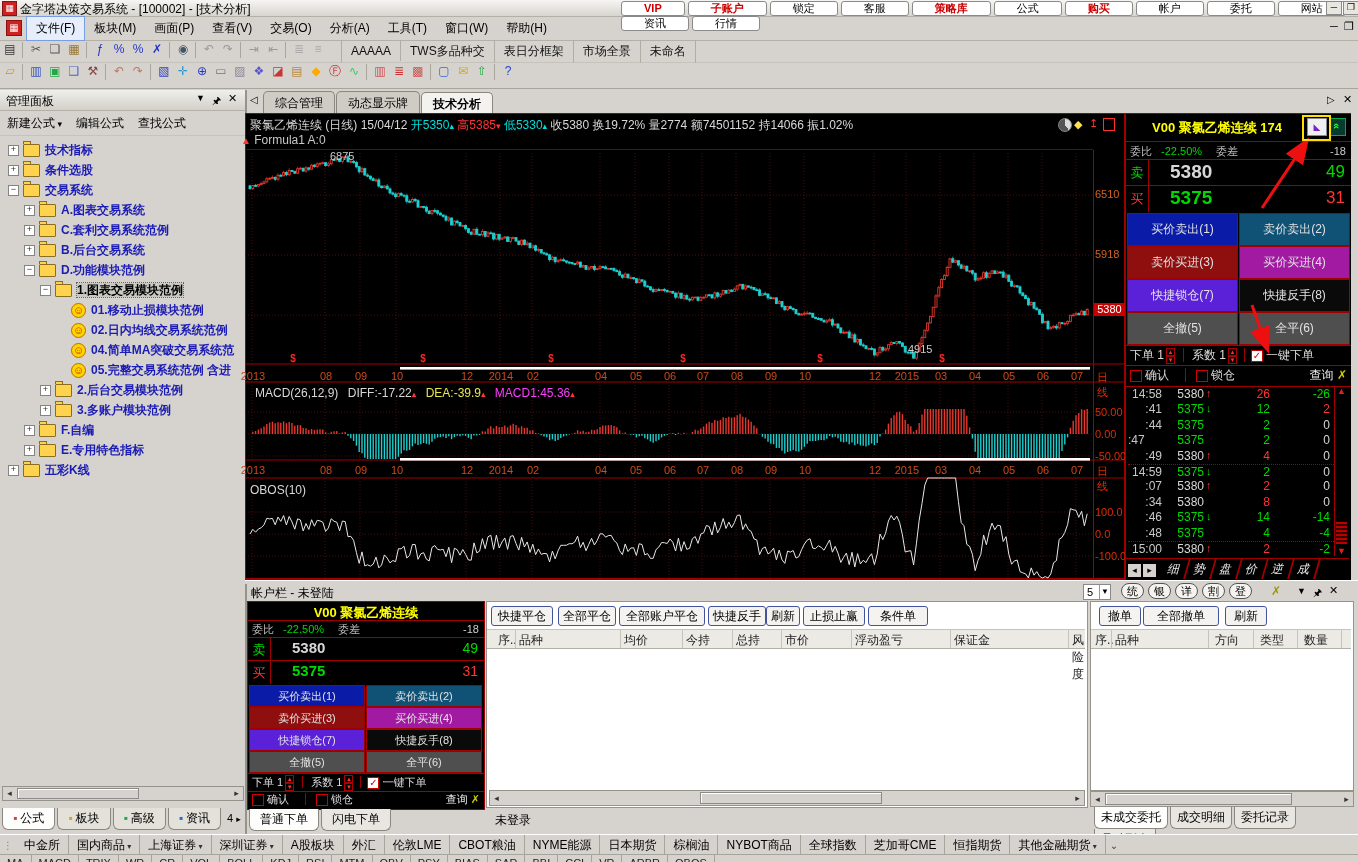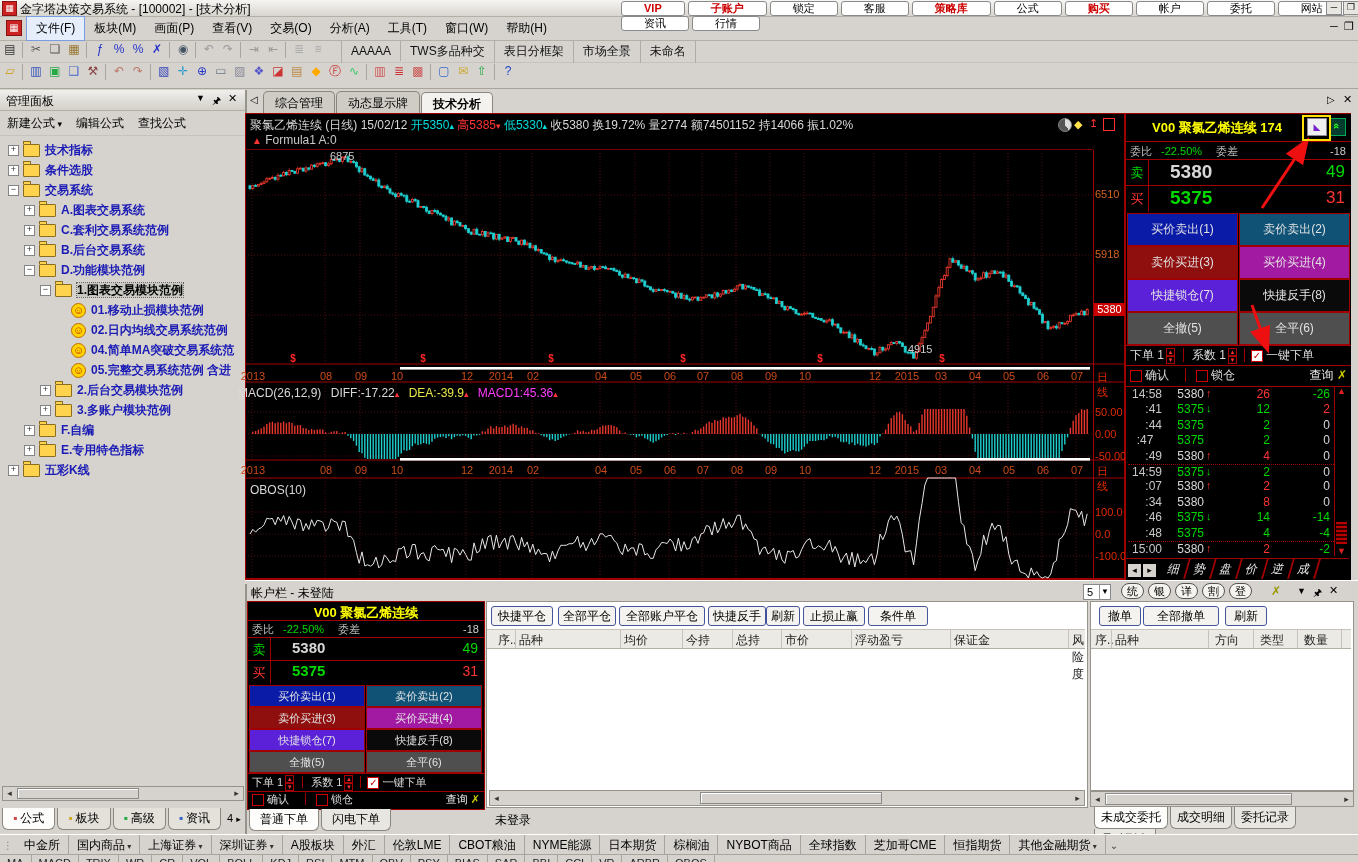--- a/index.html
+++ b/index.html
@@ -1093,41 +1093,41 @@
         <text x="178" y="249" fill="#ff2525" font-size="10px" font-weight="bold" text-anchor="middle">$</text>
         <text x="306" y="249" fill="#ff2525" font-size="10px" font-weight="bold" text-anchor="middle">$</text>
         <text x="438" y="249" fill="#ff2525" font-size="10px" font-weight="bold" text-anchor="middle">$</text>
         <text x="575" y="249" fill="#ff2525" font-size="10px" font-weight="bold" text-anchor="middle">$</text>
         <text x="697" y="249" fill="#ff2525" font-size="10px" font-weight="bold" text-anchor="middle">$</text>
       </svg></div>
 
   <div class="a" style="left:250px;top:117px;width:840px;height:15px;white-space:nowrap;font-size:12px">
     <span class="w">聚氯乙烯连续</span>
     <span class="w">(日线)</span>
-    <span class="w">15/02/12</span>
+    <span class="w">15/04/12</span>
     <span class="cy">开5350</span><span class="cy" style="font-size:9px">▴</span>
     <span class="r">高5385</span><span class="r" style="font-size:9px">▾</span>
     <span class="cy">低5330</span><span class="cy" style="font-size:9px">▴</span>
     <span class="w">收5380</span>
     <span class="w">换19.72%</span>
     <span class="w">量2774</span>
     <span class="w">额74501152</span>
     <span class="w">持14066</span>
     <span class="w">振1.02%</span>
   </div>
   <span class="a" style="left:1058px;top:118px;width:12px;height:12px;border-radius:50%;background:conic-gradient(#ddd 0 40%,#555 40% 100%);border:1px solid #888"></span>
   <span class="a" style="left:1074px;top:118px;color:#ffe24a;font-size:11px">◆</span>
   <span class="a" style="left:1089px;top:117px;color:#ff3030;font-size:11px">↥</span>
   <span class="a" style="left:1103px;top:118px;width:10px;height:11px;border:1px solid #ff3030"></span>
-  <div class="a" style="left:252px;top:133px;font-size:12px">
+  <div class="a" style="left:241px;top:133px;font-size:12px">
     <span class="r" style="font-size:10px">▲</span>
     <span style="color:#c8c8c8">Formula1 A:0</span>
   </div>
 
-  <div class="a" style="left:238px;top:386px;font-size:12px;white-space:nowrap">
+  <div class="a" style="left:255px;top:386px;font-size:12px;white-space:nowrap">
     <span class="w">MACD(26,12,9)</span>
     <span class="w" style="margin-left:6px">DIFF:-17.22</span><span class="r" style="font-size:9px">▴</span>
     <span class="yl" style="margin-left:6px;color:#e8e84a">DEA:-39.9</span><span class="r" style="font-size:9px">▴</span>
     <span class="mg" style="margin-left:6px">MACD1:45.36</span><span class="r" style="font-size:9px">▴</span>
   </div>
   <span class="a w" style="left:250px;top:483px;font-size:12px">OBOS(10)</span>
   <span class="a" style="left:330px;top:150px;color:#cfcfcf;font-size:11px">6875</span>
   <span class="a" style="left:908px;top:343px;color:#cfcfcf;font-size:11px">4915</span>
   <span class="a" style="left:1094px;top:303px;width:31px;height:13px;background:#c80000;color:#fff;font-size:11px;text-align:center;line-height:13px">5380</span>
   <div class="a" id="axisLabels">
@@ -1224,21 +1224,21 @@
         <span class="a g" style="left: 96px; width: 46px; text-align: right;">12</span>
         <span class="a r" style="left: 150px; width: 52px; text-align: right;">2</span>
       </div>
       <div class="a" style="left: 2px; top: 303.8px; width: 206px; height: 15px; font-size: 12px;">
         <span class="a" style="left: 0px; width: 34px; text-align: right; color: rgb(200, 200, 200);">:44</span>
         <span class="a g" style="left: 40px; width: 36px; text-align: right;">5375</span>
         <span class="a g" style="left: 96px; width: 46px; text-align: right;">2</span>
         <span class="a w" style="left: 150px; width: 52px; text-align: right;">0</span>
       </div>
       <div class="a" style="left: 2px; top: 319.2px; width: 206px; height: 15px; font-size: 12px;">
-        <span class="a" style="left: 0px; width: 34px; text-align: center; color: rgb(200, 200, 200);">:47</span>
+        <span class="a" style="left: 0px; width: 34px; text-align: left; color: rgb(200, 200, 200);">:47</span>
         <span class="a g" style="left: 40px; width: 36px; text-align: right;">5375</span>
         <span class="a g" style="left: 96px; width: 46px; text-align: right;">2</span>
         <span class="a w" style="left: 150px; width: 52px; text-align: right;">0</span>
       </div>
       <div class="a" style="left: 2px; top: 334.6px; width: 206px; height: 15px; font-size: 12px;">
         <span class="a" style="left: 0px; width: 34px; text-align: right; color: rgb(200, 200, 200);">:49</span>
         <span class="a w" style="left: 40px; width: 36px; text-align: right;">5380</span>
         <span class="a r" style="left: 78px; font-size: 11px;">↑</span>
         <span class="a r" style="left: 96px; width: 46px; text-align: right;">4</span>
         <span class="a w" style="left: 150px; width: 52px; text-align: right;">0</span>

